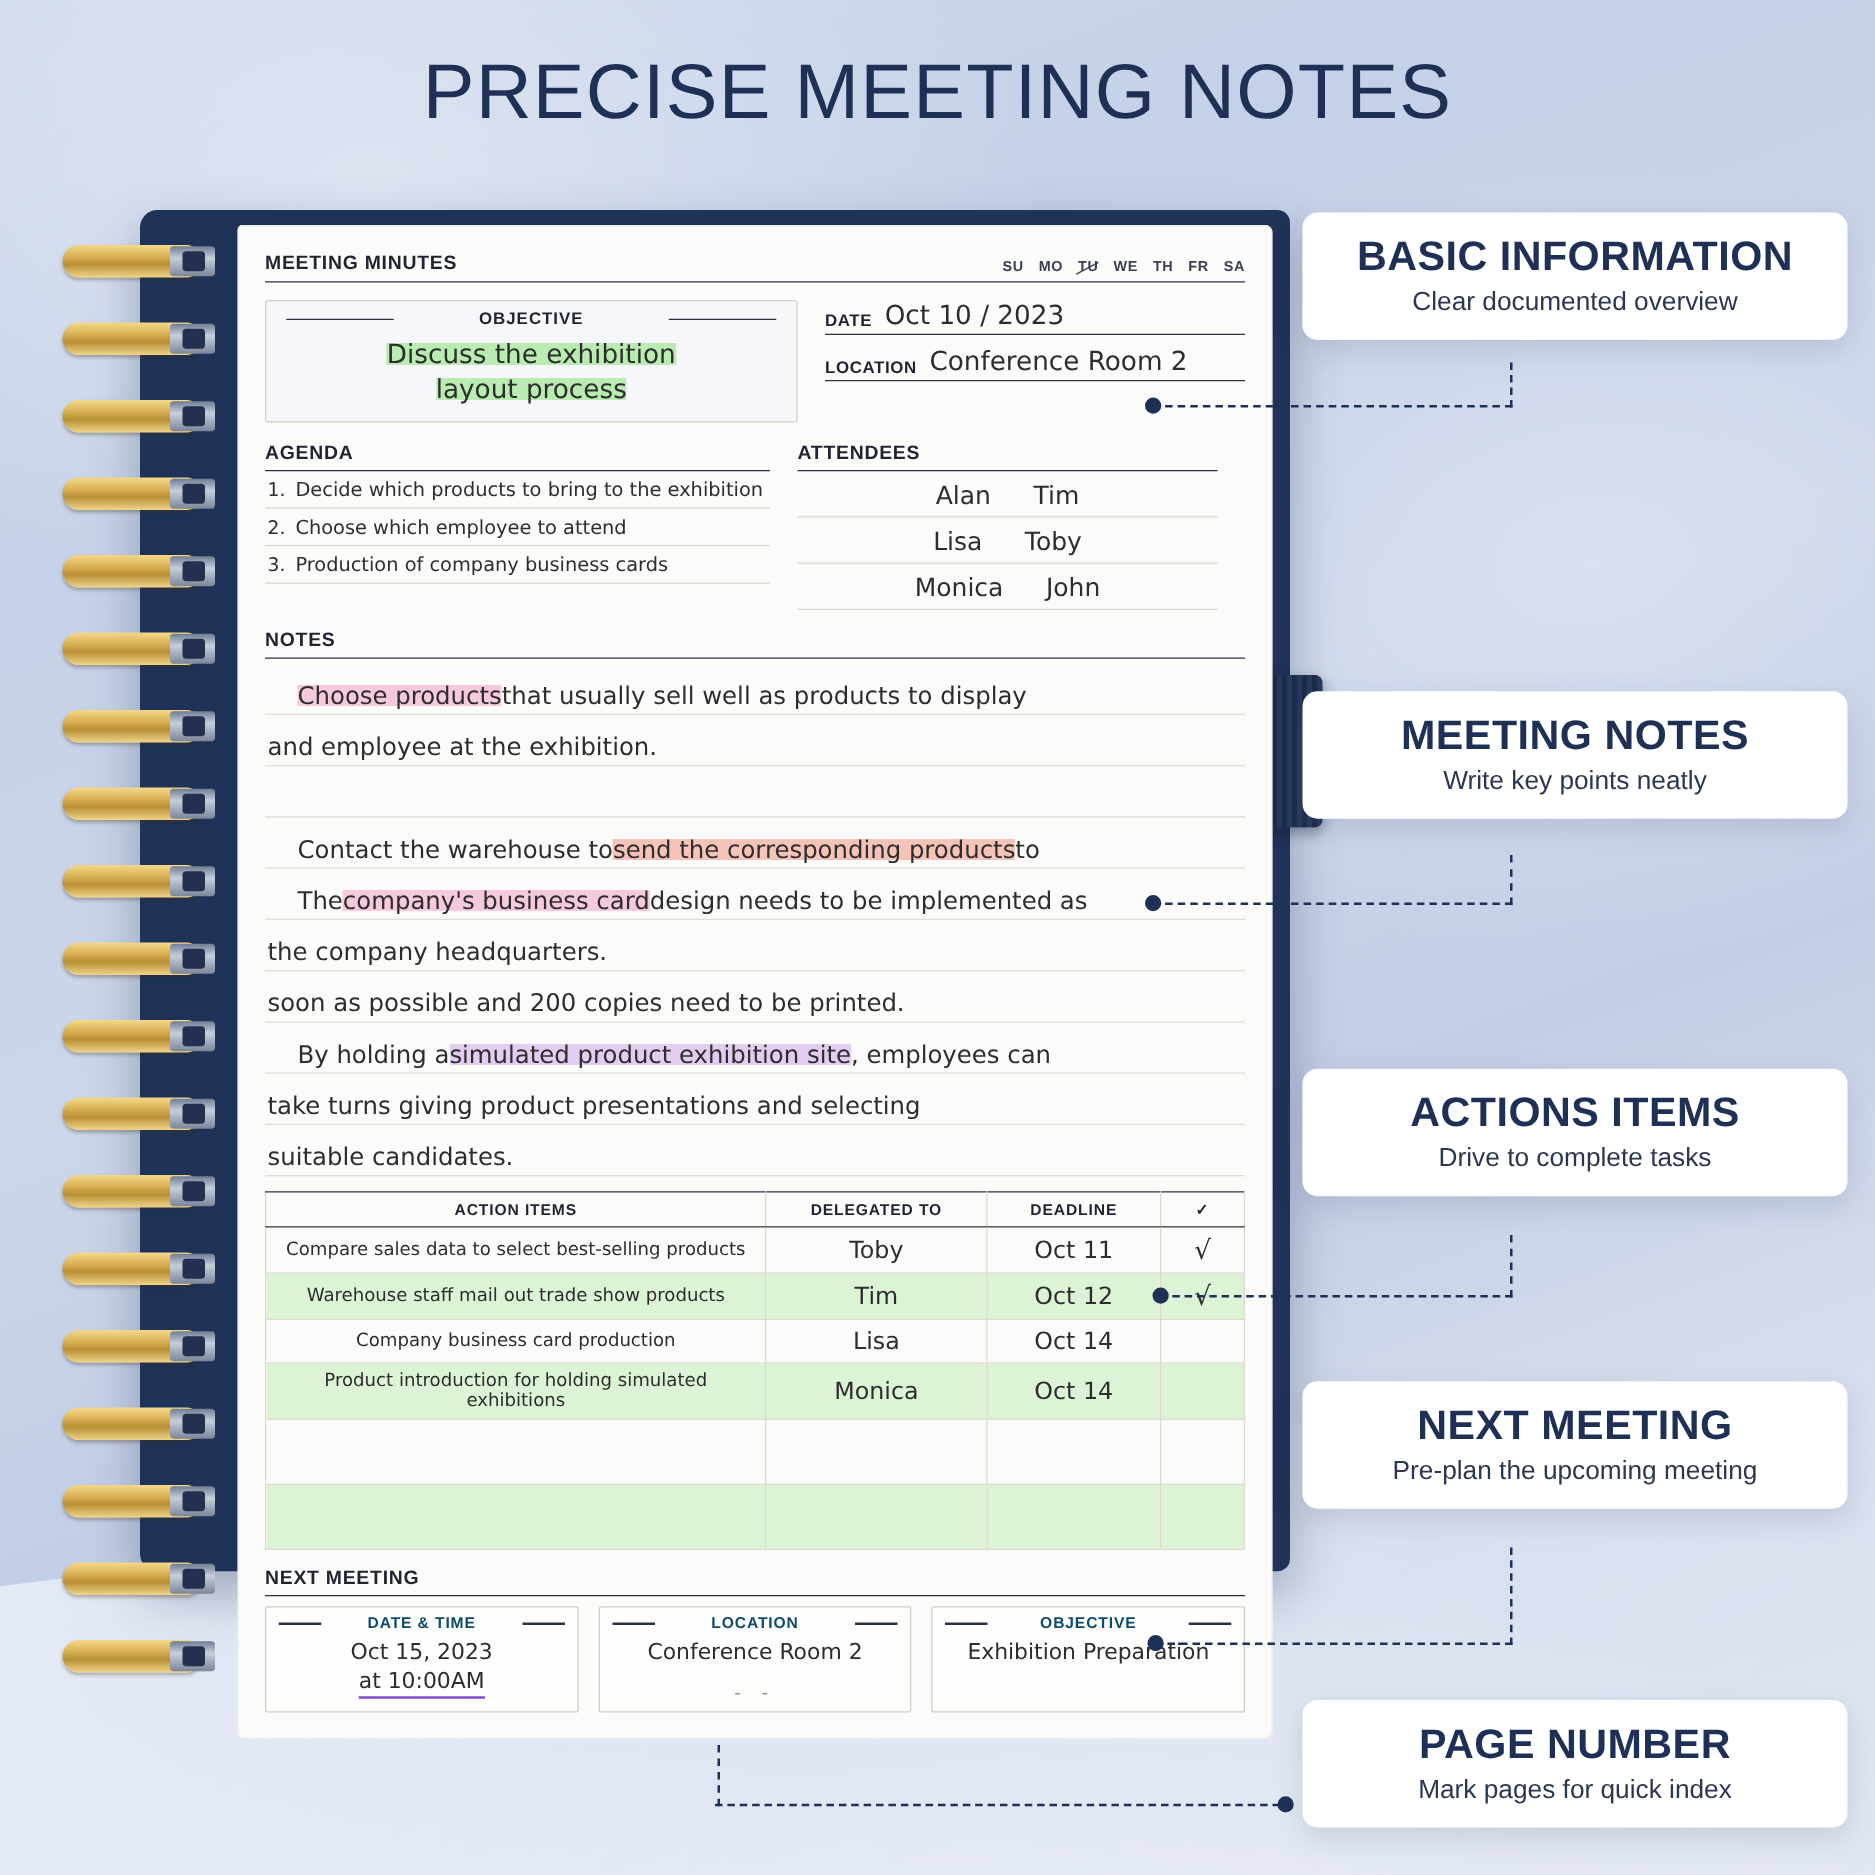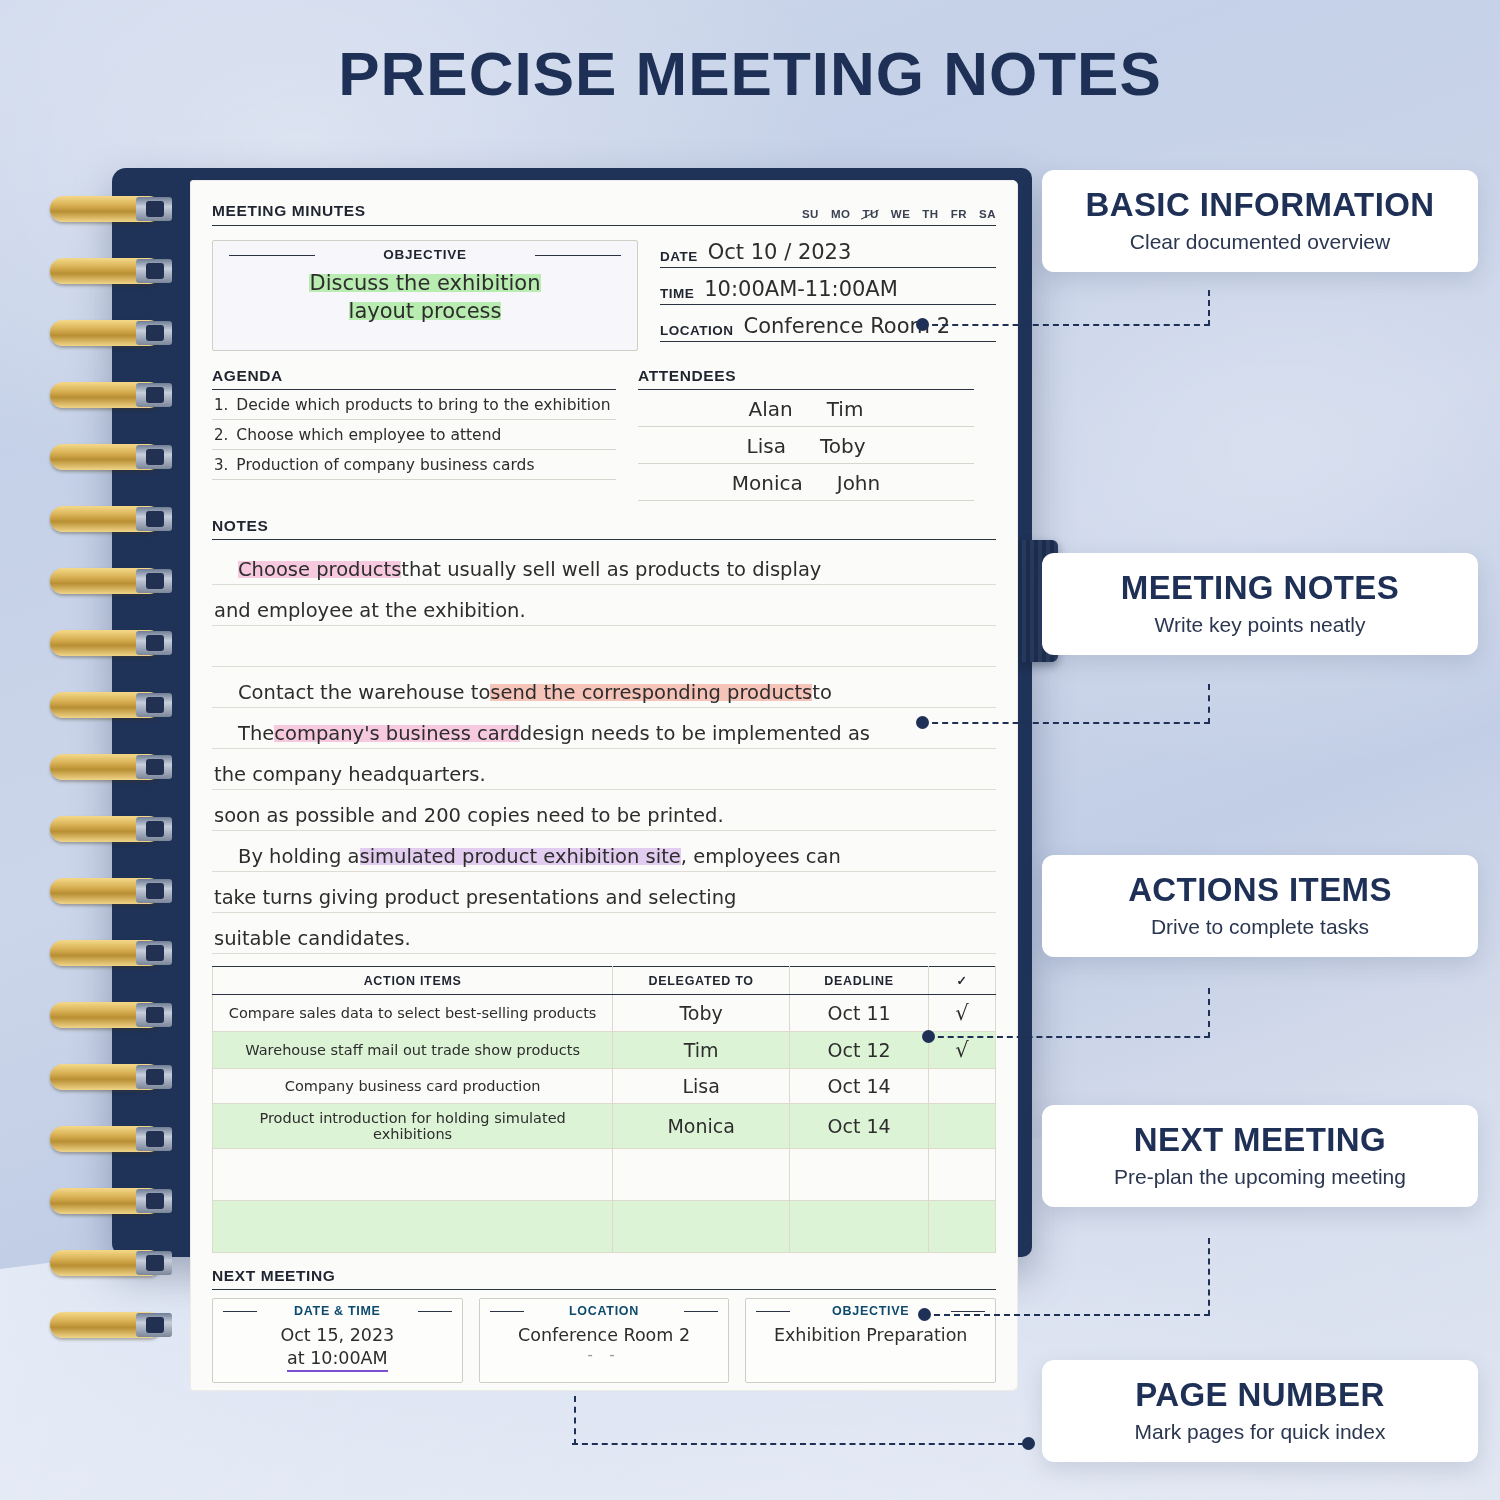--- a/index.html
+++ b/index.html
@@ -14,21 +14,21 @@
       radial-gradient(ellipse 900px 600px at 20% 10%, rgba(255,255,255,.35), rgba(255,255,255,0) 60%),
       radial-gradient(ellipse 700px 500px at 85% 30%, rgba(255,255,255,.25), rgba(255,255,255,0) 65%),
       radial-gradient(ellipse 1200px 500px at 50% 105%, rgba(255,255,255,.55), rgba(255,255,255,0) 70%);
     pointer-events:none;}
   .bg-diag{position:absolute;left:0;bottom:0;width:100%;height:420px;
     background:linear-gradient(105deg, rgba(235,240,249,.85) 0%, rgba(222,230,245,.55) 45%, rgba(210,220,240,.2) 100%);
     clip-path:polygon(0 45%,100% 0,100% 100%,0 100%);pointer-events:none;}
 
   .title{
     position:absolute;top:38px;left:0;width:1500px;text-align:center;
-    font-size:62px;font-weight:bold;letter-spacing:1px;color:#1e3055;
+    font-size:62px;font-weight:normal;letter-spacing:1px;color:#1e3055;
   }
 
   
   .notebook{position:absolute;left:112px;top:168px;width:920px;height:1089px;}
   .cover{position:absolute;inset:0;background:#1f3257;border-radius:14px 10px 10px 14px;
      box-shadow:0 18px 40px rgba(40,55,85,.35);}
   .page{position:absolute;left:78px;top:12px;width:828px;height:1211px;background:#fbfbf9;
      border-radius:4px 6px 6px 4px;box-shadow:inset 0 0 0 1px #ecebe6;}
   .page-inner{position:absolute;left:22px;top:22px;width:784px;height:1160px;}
 
@@ -250,24 +250,20 @@
             <span class="hl-green">Discuss the exhibition</span><br>
             <span class="hl-green">layout process</span>
           </div>
         </div>
         <div class="meta" id="meta-list">
             <div class="meta-row">
               <div class="meta-key">DATE</div>
               <div class="meta-val hand">Oct 10 / 2023</div>
             </div>
             <div class="meta-row">
-              <div class="meta-key">TIME</div>
-              <div class="meta-val hand">10:00AM-11:00AM</div>
-            </div>
-            <div class="meta-row">
               <div class="meta-key">LOCATION</div>
               <div class="meta-val hand">Conference Room 2</div>
             </div>
           </div>
       </div>
 
       <div class="midgrid">
         <div class="agenda">
           <div class="sec-label">AGENDA</div>
           <div class="rule" style="margin-top:4px;"></div>

